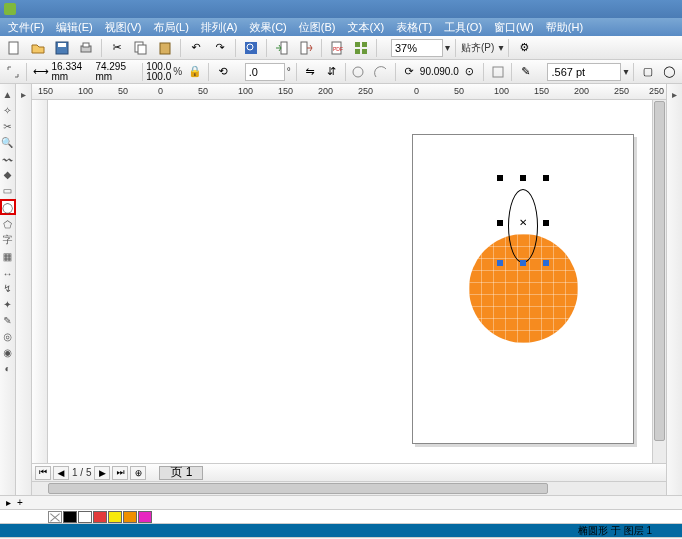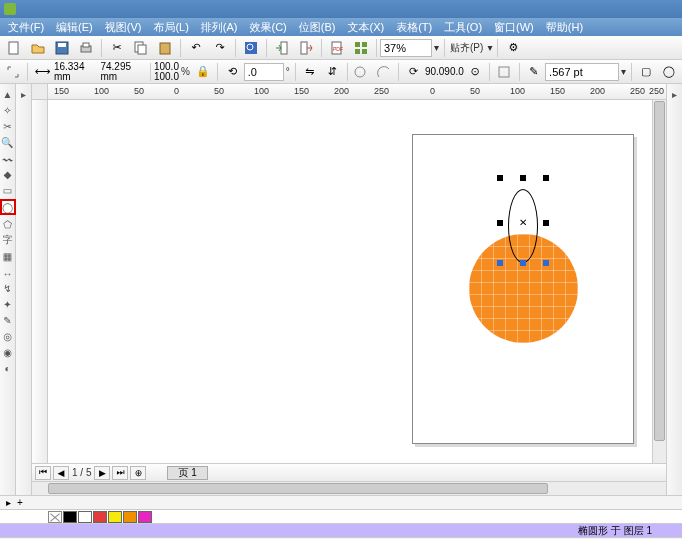--- a/index.html
+++ b/index.html
@@ -10,66 +10,66 @@
 .titlebar .logo { width: 12px; height: 12px; background: #7fb83d; border-radius: 2px; margin-right: 4px; }
 
 
 .menubar { height: 18px; background: linear-gradient(#7aa7d4, #598bc4); display: flex; align-items: center; padding: 0 2px; color: #fff; font-size: 11px; }
 .menubar .item { padding: 0 6px; cursor: default; }
 
 
 .toolbar { height: 24px; background: linear-gradient(#fdfdfd, #e8e8e8); border-bottom: 1px solid #ccc; display: flex; align-items: center; padding: 0 2px; }
 .tbtn { width: 22px; height: 20px; display: flex; align-items: center; justify-content: center; margin: 0 1px; border-radius: 2px; }
 .sep { width: 1px; height: 18px; background: #ccc; margin: 0 3px; }
-.tinput { height: 18px; border: 1px solid #bbb; padding: 0 3px; font-size: 11px; }
+.tinput { height: 18px; border: 1px solid #bbb; padding: 0 3px; font-size: 11px; margin-left: 11px; }
 .tlabel { font-size: 10px; color: #333; margin: 0 2px; }
 
 
 .main { display: flex; height: 411px; }
 
 
 .sidebar { width: 16px; background: linear-gradient(to right, #f8f8f8, #ececec); border-right: 1px solid #ccc; display: flex; flex-direction: column; align-items: center; padding-top: 2px; }
 .sidebar.right { border-left: 1px solid #ccc; border-right: none; }
 .sbtn { width: 14px; height: 14px; margin: 1px 0; display: flex; align-items: center; justify-content: center; font-size: 10px; color: #555; }
 .sbtn.selected { border: 2px solid #d00; background: #fff; width: 16px; height: 16px; }
 
 
 .canvas-area { flex: 1; background: #fff; position: relative; overflow: hidden; }
-.ruler-h { position: absolute; top: 0; left: 16px; right: 0; height: 16px; background: linear-gradient(#fdfdfd, #ececec); border-bottom: 1px solid #ccc; }
+.ruler-h { position: absolute; top: 0; left: 0; right: 0; height: 16px; background: linear-gradient(#fdfdfd, #ececec); border-bottom: 1px solid #ccc; }
 .ruler-v { position: absolute; top: 16px; left: 0; width: 16px; bottom: 0; background: linear-gradient(to right, #fdfdfd, #ececec); border-right: 1px solid #ccc; }
 .ruler-h .tick { position: absolute; top: 2px; font-size: 9px; color: #333; }
 .ruler-corner { position: absolute; top: 0; left: 0; width: 16px; height: 16px; background: #ececec; border-right: 1px solid #ccc; border-bottom: 1px solid #ccc; }
 
 .page { position: absolute; left: 380px; top: 50px; width: 222px; height: 310px; background: #fff; border: 1px solid #888; box-shadow: 3px 3px 0 rgba(0,0,0,0.15); }
 .circle { position: absolute; left: 56px; top: 99px; width: 109px; height: 109px; background: #f68b1f; border-radius: 50%; }
 .circle::before { content: ""; position: absolute; inset: 0; background-image: repeating-linear-gradient(0deg, rgba(255,255,255,0.35) 0, rgba(255,255,255,0.35) 1px, transparent 1px, transparent 12px), repeating-linear-gradient(90deg, rgba(255,255,255,0.35) 0, rgba(255,255,255,0.35) 1px, transparent 1px, transparent 12px); border-radius: 50%; }
 .ellipse { position: absolute; left: 95px; top: 54px; width: 30px; height: 74px; border: 1px solid #000; border-radius: 50%; background: transparent; }
 .handle { position: absolute; width: 6px; height: 6px; background: #000; }
 .handle.blue { background: #2a6bd6; }
 .xmark { position: absolute; font-size: 10px; color: #000; }
 
 
 .pagenav { position: absolute; left: 0; bottom: 14px; right: 0; height: 18px; background: linear-gradient(#fdfdfd, #ececec); border-top: 1px solid #ccc; display: flex; align-items: center; padding-left: 2px; }
 .navbtn { width: 16px; height: 14px; border: 1px solid #bbb; background: #f5f5f5; margin: 0 1px; display: flex; align-items: center; justify-content: center; font-size: 9px; }
-.pagetab { height: 14px; padding: 0 10px; background: #e0e0e0; border: 1px solid #aaa; margin-left: 20px; font-size: 10px; display: flex; align-items: center; }
+.pagetab { height: 14px; padding: 0 10px; background: #e0e0e0; border: 1px solid #aaa; margin-left: 12px; font-size: 12px; display: flex; align-items: center; }
 .hscroll { position: absolute; left: 0; right: 0; bottom: 0; height: 14px; background: #ececec; border-top: 1px solid #ccc; }
 .hscroll .thumb { position: absolute; left: 16px; top: 1px; width: 500px; height: 11px; background: #cdcdcd; border: 1px solid #aaa; border-radius: 2px; }
 .vscroll { position: absolute; right: 0; top: 16px; bottom: 32px; width: 14px; background: #ececec; border-left: 1px solid #ccc; }
 .vscroll .thumb { position: absolute; top: 1px; left: 1px; right: 1px; height: 340px; background: #cdcdcd; border: 1px solid #aaa; border-radius: 2px; }
 
 
 .hint-row { height: 14px; background: #f4f4f4; border-top: 1px solid #ccc; display: flex; align-items: center; padding-left: 6px; font-size: 10px; }
 .palette { height: 14px; display: flex; align-items: center; padding-left: 48px; background: #fff; border-top: 1px solid #ccc; }
 .swatch-x { width: 14px; height: 12px; border: 1px solid #888; margin-right: 1px; background: #fff; position: relative; }
 .swatch-x::before, .swatch-x::after { content: ""; position: absolute; top: 5px; left: 0; right: 0; border-top: 1px solid #888; }
 .swatch-x::before { transform: rotate(40deg); }
 .swatch-x::after { transform: rotate(-40deg); }
 .swatch { width: 14px; height: 12px; border: 1px solid #666; margin-right: 1px; }
 .status { height: 22px; display: flex; align-items: center; padding-left: 4px; font-size: 10px; color: #333; background: #f4f4f4; border-top: 1px solid #ccc; }
-.objinfo { height: 14px; background: #c4b5fd; border-top: 1px solid #ccc; display: flex; align-items: center; }
+.objinfo { height: 14px; background: #0369a1; border-top: 1px solid #ccc; display: flex; align-items: center; }
 .objinfo .right { margin-left: auto; margin-right: 30px; font-size: 10px; }
 </style>
 </head>
 <body>
 
 <div class="titlebar">
   <div class="logo"></div>
 </div>
 
 <div class="menubar">

